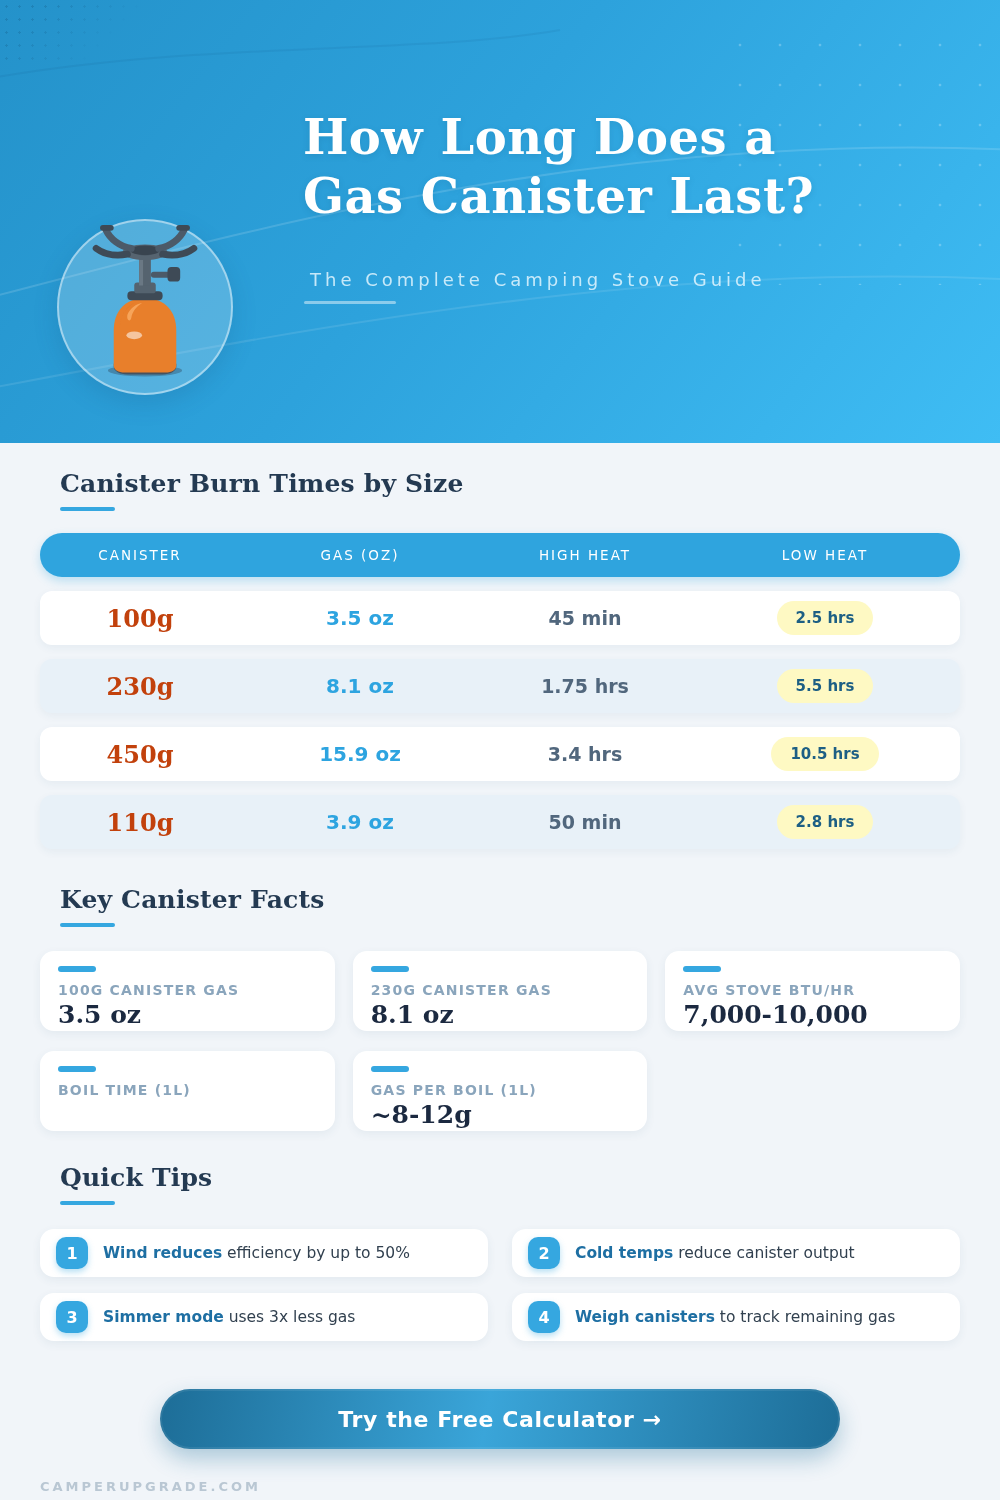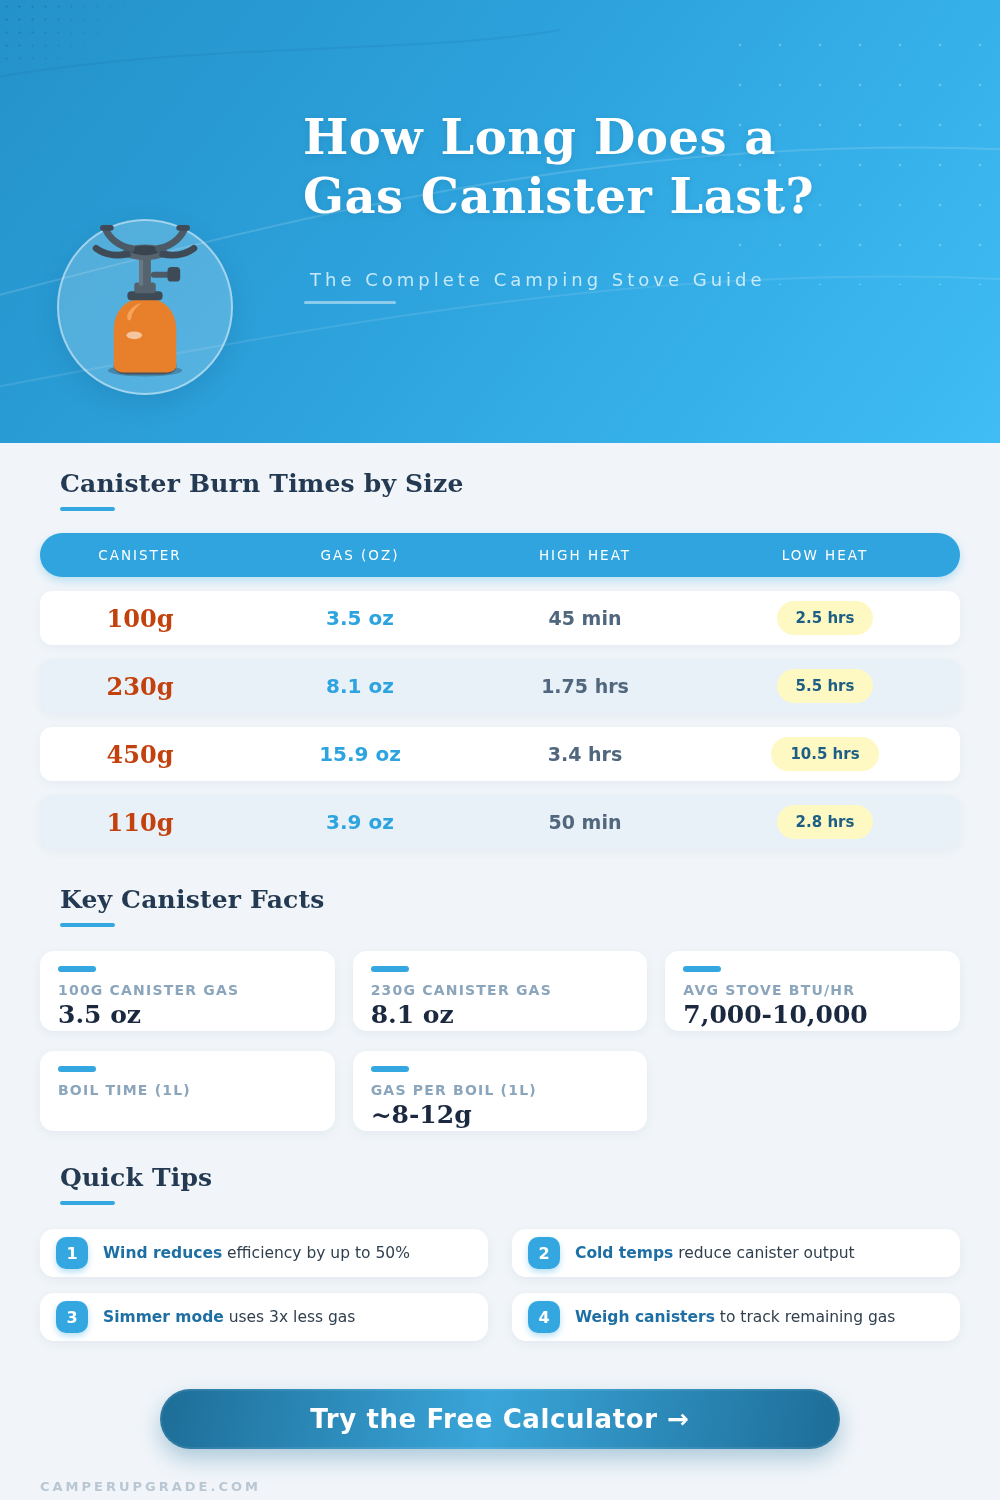--- a/index.html
+++ b/index.html
@@ -159,21 +159,21 @@
   }
   .tip-text { font-size: 15.5px; color: #31404f; }
   .tip-text b { color: #1e6fa3; font-weight: 700; }
 
   
   .cta {
     display: block; margin: 48px auto 0;
     width: 680px; height: 60px; border: none; border-radius: 30px;
     background: linear-gradient(100deg, #1d6d97 0%, #3aa5d9 48%, #1d6d97 100%);
     color: #ffffff; font-family: "DejaVu Sans", sans-serif;
-    font-size: 26px; font-weight: 700; letter-spacing: 0.6px;
+    font-size: 22px; font-weight: 700; letter-spacing: 0.6px;
     cursor: pointer;
     box-shadow: 0 10px 22px rgba(29,109,151,0.32), inset 0 0 0 2px rgba(255,255,255,0.08);
   }
   .site-footer {
     margin-top: 30px; 
     font-size: 13px; font-weight: 700; letter-spacing: 3px;
     color: #b9c7d3;
   }
 </style>
 </head>

